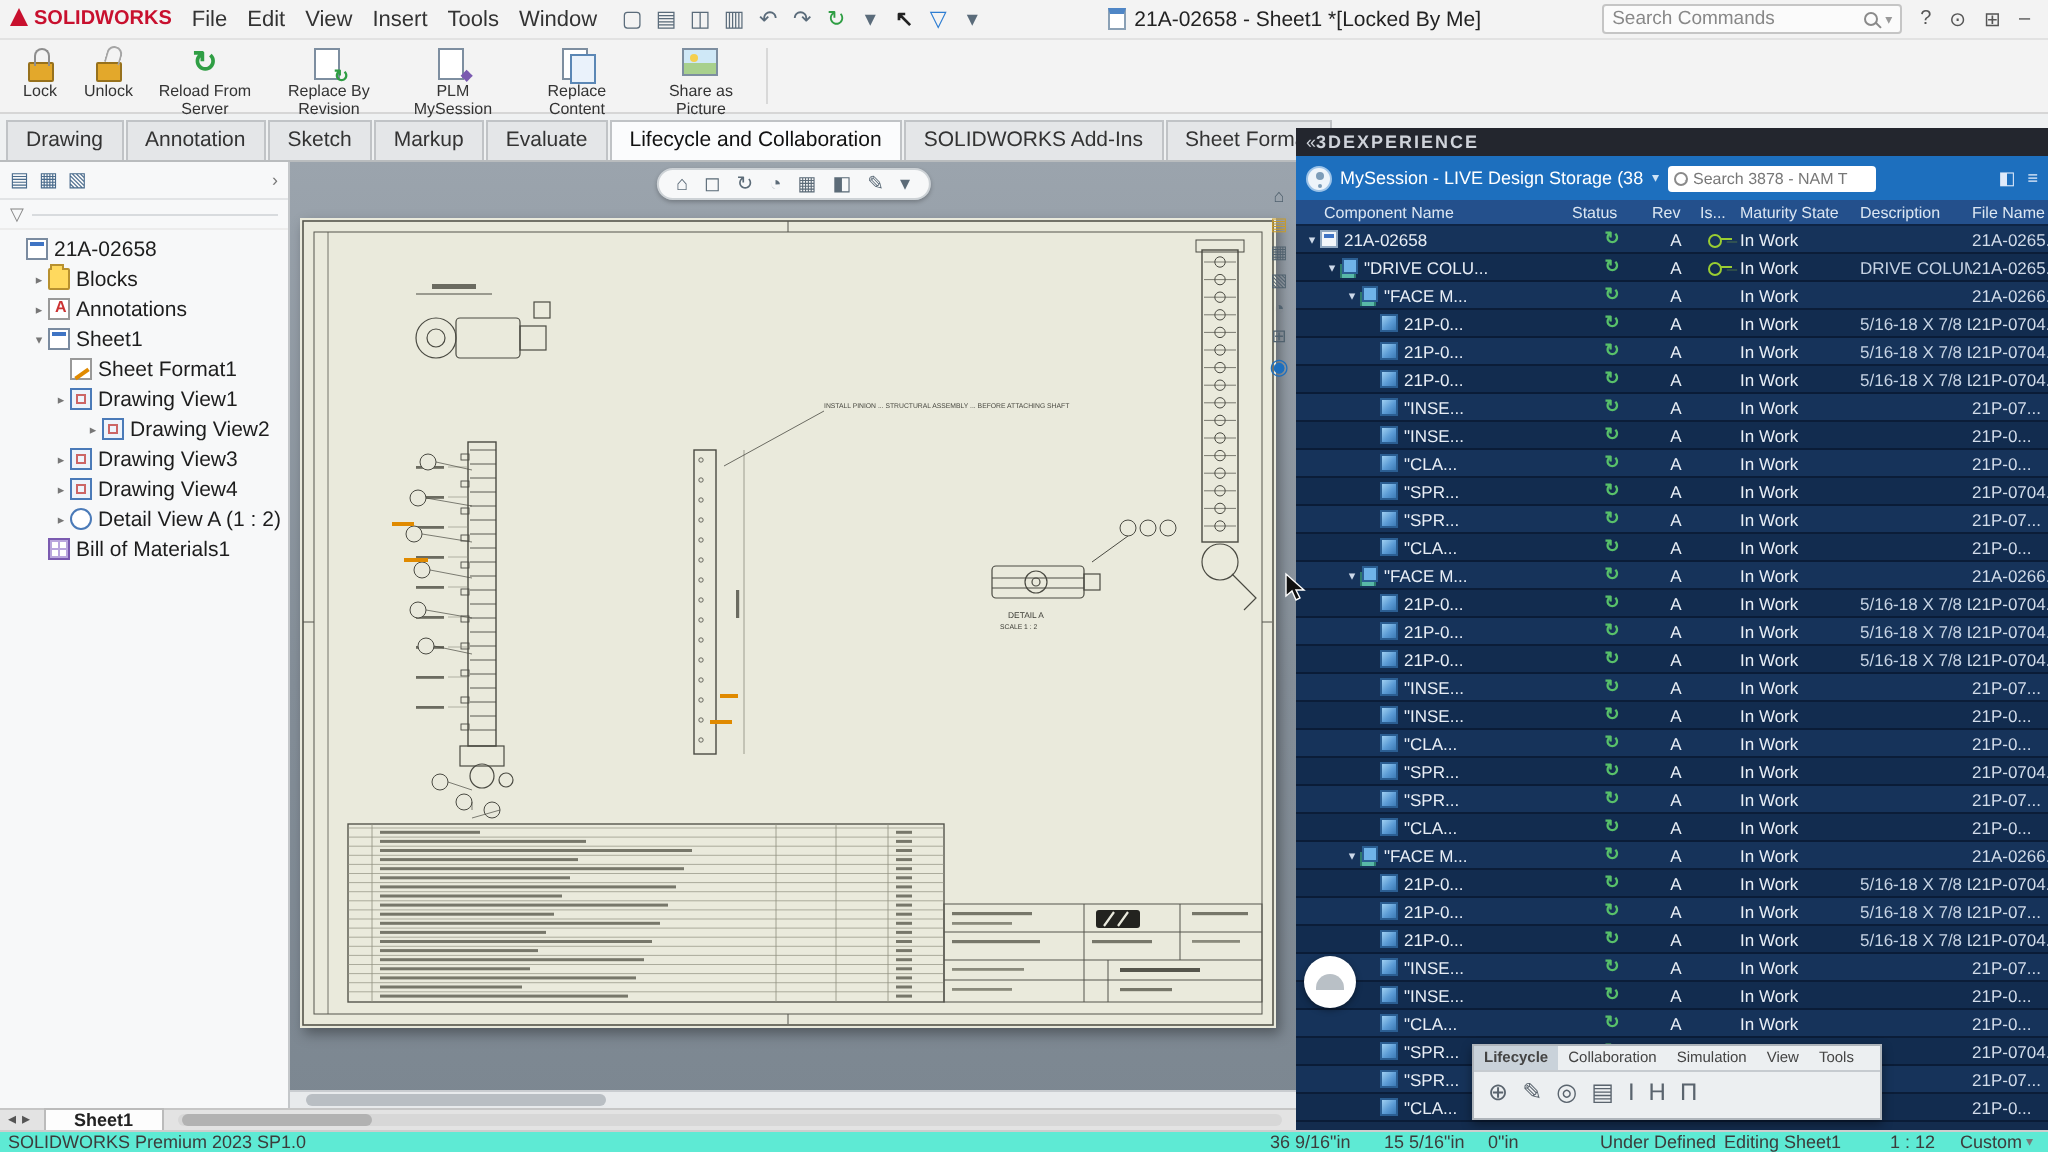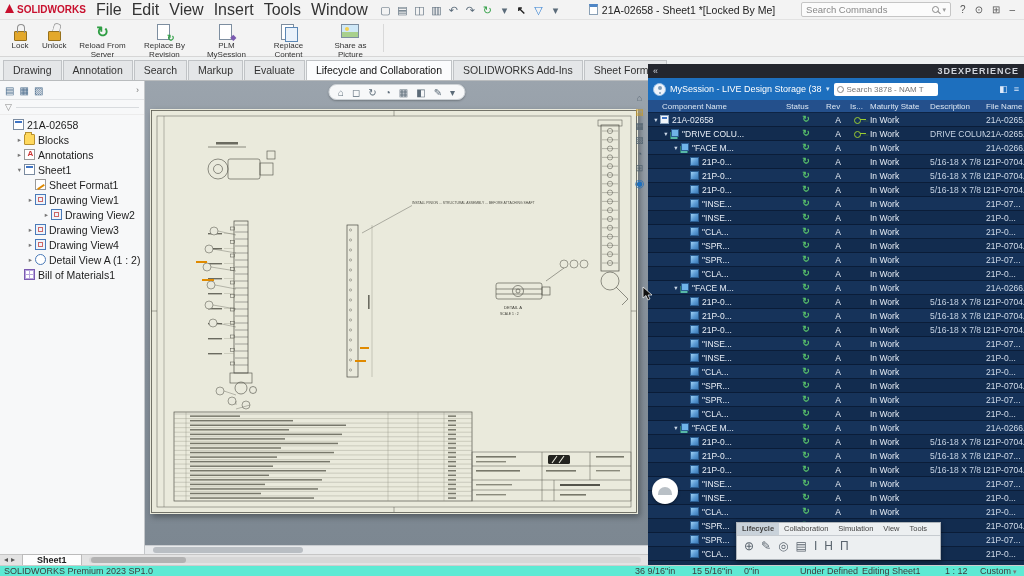--- a/index.html
+++ b/index.html
@@ -4,21 +4,21 @@
 <style>
   html,body{margin:0;padding:0;background:#555;}
   .app{position:relative;width:1024px;height:576px;overflow:hidden;font-family:"Liberation Sans",sans-serif;background:#f2f2f2;-webkit-font-smoothing:antialiased;}
   .app *{box-sizing:border-box;}
 
   
   .menubar{position:absolute;left:0;top:0;right:0;height:20px;display:flex;align-items:center;gap:5px;padding:0 5px;background:#f3f3f3;border-bottom:1px solid #e2e2e2;z-index:40;}
   .logo{display:flex;align-items:flex-start;gap:3px;font-weight:bold;color:#c8102e;font-size:10px;flex:none;}
   .logo-mark{width:9px;height:9px;background:#c8102e;clip-path:polygon(0 100%,50% 0,100% 100%);}
   .menus{display:flex;}
-  .menu-item{font-size:16px;color:#333;padding:0 5px;}
+  .menu-item{font-size:11px;color:#333;padding:0 5px;}
   .quick-icons{display:flex;align-items:center;gap:2px;}
   .qicon{font-size:11px;color:#5a6b7a;width:15px;text-align:center;line-height:18px;}
   .qicon.dark{color:#222;font-weight:bold;}
   .qicon.blue{color:#2d7dd2;}
   .qicon.green{color:#2f9e44;}
   .spacer{flex:1;}
   .title-wrap{display:flex;align-items:center;gap:4px;font-size:10.5px;color:#222;white-space:nowrap;}
   .doc-icon{width:9px;height:11px;background:#fff;border:1px solid #8aa0b5;border-top:3px solid #4f86c6;}
   .searchbox{display:flex;align-items:center;gap:4px;width:150px;height:15px;border:1px solid #c5c5c5;background:#fbfbfb;border-radius:2px;padding:0 4px;font-size:9.5px;color:#888;flex:none;}
   .search-ph{flex:1;white-space:nowrap;overflow:hidden;}
@@ -78,21 +78,21 @@
   .strip .gold{color:#c79a2a;}
   .strip .compass-g{color:#1d6fbe;font-size:11px;}
   .sheet{position:absolute;left:5px;top:28px;width:488px;height:405px;background:#eaeadc;box-shadow:2px 3px 6px rgba(0,0,0,.35);}
   .sheet svg{position:absolute;inset:0;}
   .hscroll{position:absolute;left:0;right:0;bottom:0;height:9px;background:#e8eaec;border-top:1px solid #c9ccd0;z-index:5;}
   .hthumb{position:absolute;left:8px;top:1px;width:150px;height:6px;background:#b9bec3;border-radius:3px;}
 
   
   .p3{position:absolute;left:648px;top:64px;width:376px;bottom:11px;background:#132c4e;z-index:20;overflow:hidden;color:#e8eef6;}
   .p3-head{height:14px;background:#23262e;color:#cfd3da;display:flex;align-items:center;font-size:9px;padding:0 5px;}
-  .p3-title{flex:1;text-align:right;letter-spacing:1px;font-weight:bold;}
+  .p3-title{flex:1;text-align:left;letter-spacing:1px;font-weight:bold;}
   .p3-session{height:22px;background:#1d6fbe;display:flex;align-items:center;gap:4px;padding:0 5px;}
   .avatar{width:13px;height:13px;border-radius:50%;background:#eef4fa;border:1px solid #9cc3e8;position:relative;flex:none;}
   .avatar::after{content:"";position:absolute;left:3.5px;top:2px;width:4px;height:4px;border-radius:50%;background:#7d9cb8;box-shadow:0 5px 0 -1px #7d9cb8;}
   .sess-label{font-size:9px;color:#fff;white-space:nowrap;overflow:hidden;max-width:152px;}
   .sess-carat{color:#cfe3f5;font-size:7px;}
   .sess-search{width:104px;height:13px;background:#fff;border-radius:2px;display:flex;align-items:center;gap:3px;padding:0 3px;font-size:8px;color:#777;flex:none;}
   .sess-search span{white-space:nowrap;overflow:hidden;}
   .sess-icons{margin-left:auto;display:flex;gap:6px;color:#dfeafa;font-size:9px;}
   .p3-cols,.prow{display:grid;grid-template-columns:138px 40px 24px 20px 60px 56px 1fr;align-items:center;}
   .p3-cols{height:13px;background:#24508c;font-size:8px;color:#dbe6f2;border-bottom:1px solid #0e2444;}
@@ -225,21 +225,21 @@
         <span class="mi" data-ico="picture"></span>
         <span class="albl">Share as Picture</span>
       </div>
 
     <span class="vsep"></span>
   </div>
 
   <div class="ribbon-tabs">
     <span class="rtab">Drawing</span>
       <span class="rtab">Annotation</span>
-      <span class="rtab">Search</span>
+      <span class="rtab">Sketch</span>
       <span class="rtab">Markup</span>
       <span class="rtab">Evaluate</span>
       <span class="rtab active">Lifecycle and Collaboration</span>
       <span class="rtab">SOLIDWORKS Add-Ins</span>
       <span class="rtab">Sheet Format</span>
     <div class="win-controls">
       <span>–</span>
         <span>▢</span>
         <span>×</span>
     </div>

